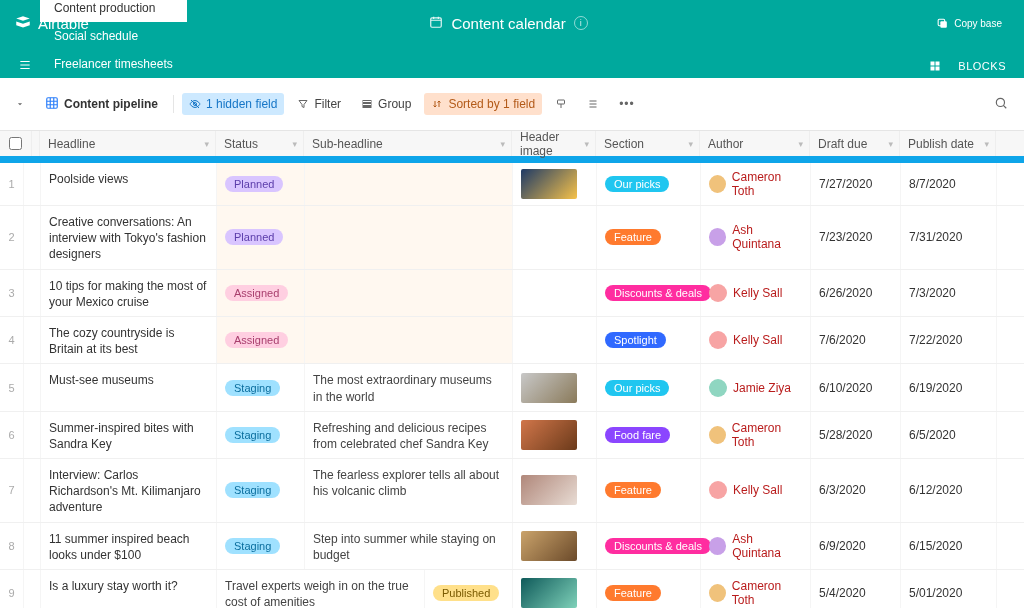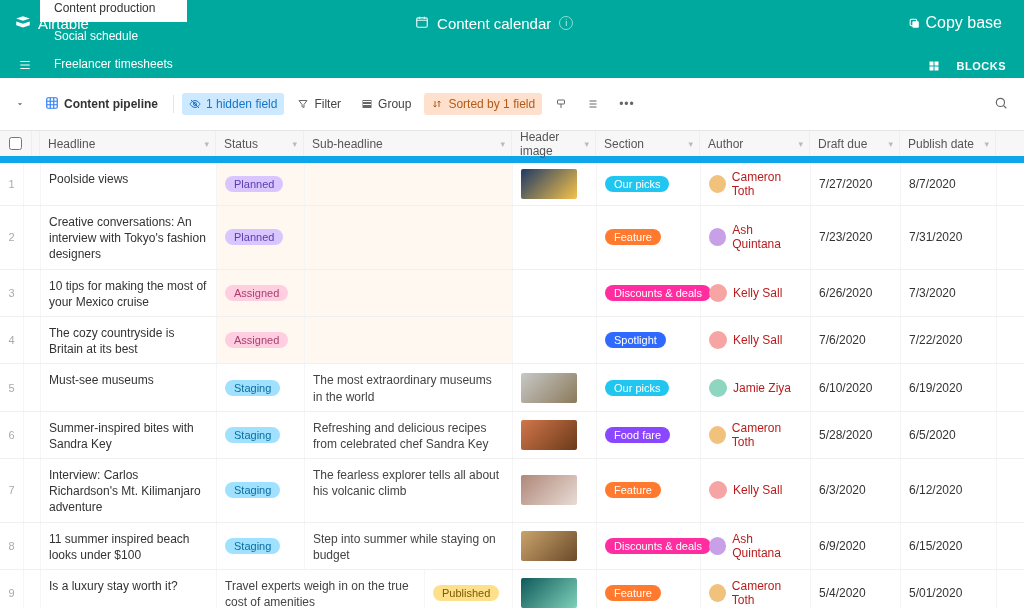--- a/index.html
+++ b/index.html
@@ -7,31 +7,31 @@
 .app { width: 1024px; height: 608px; display: flex; flex-direction: column; overflow: hidden; }
 
 
 .header { background: #00a99d; color: #fff; height: 46px; display: flex; align-items: center; padding: 0 14px; }
 .logo { display: flex; align-items: center; gap: 6px; font-weight: 500; font-size: 15px; }
 .logo-icon svg { width: 18px; height: 18px; display: block; }
 .base-title-wrap { flex: 1; display: flex; justify-content: center; align-items: center; gap: 8px; }
 .base-icon { opacity: .9; }
 .base-title { font-size: 15px; font-weight: 500; }
 .base-info { width: 14px; height: 14px; border: 1px solid rgba(255,255,255,.7); border-radius: 50%; display: inline-flex; align-items: center; justify-content: center; font-size: 9px; opacity: .8; }
-.header-right { display: flex; align-items: center; gap: 6px; font-size: 16px; }
+.header-right { display: flex; align-items: center; gap: 6px; font-size: 10px; }
 .header-right .hdr-btn { display: flex; align-items: center; gap: 5px; padding: 4px 8px; cursor: pointer; }
 
 
 .tabbar { background: #00a99d; height: 32px; display: flex; align-items: flex-end; padding: 0 10px; }
 .hamburger { color: #fff; padding: 6px 8px; cursor: pointer; }
 .hamburger svg { width: 14px; height: 14px; display: block; }
 .tab { padding: 7px 14px; color: #fff; font-size: 12px; cursor: pointer; border-radius: 4px 4px 0 0; }
 .tab.active { background: #fff; color: #333; font-weight: 500; }
 .tabbar-spacer { flex: 1; }
-.blocks-btn { color: #fff; font-size: 11px; letter-spacing: .5px; display: flex; align-items: center; gap: 17px; padding: 6px 8px; cursor: pointer; font-weight: bold; }
+.blocks-btn { color: #fff; font-size: 11px; letter-spacing: .5px; display: flex; align-items: center; gap: 17px; padding: 6px 8px; cursor: pointer; }
 
 
 .toolbar { height: 53px; border-bottom: 1px solid #e5e5e5; display: flex; align-items: center; padding: 0 8px; gap: 6px; font-size: 12px; color: #444; }
 .tb-item { display: flex; align-items: center; gap: 5px; padding: 4px 7px; border-radius: 3px; cursor: pointer; }
 .view-name { font-weight: 600; color: #333; }
 .view-chip { background: #cde9ff; color: #1676c7; text-align: center; }
 .sort-chip { background: #ffe0cc; color: #b35a18; }
 .view-icon { color: #2d7ff9; }
 .tb-sep { width: 1px; height: 18px; background: #e5e5e5; margin: 0 2px; }
 .tb-spacer { flex: 1; }

